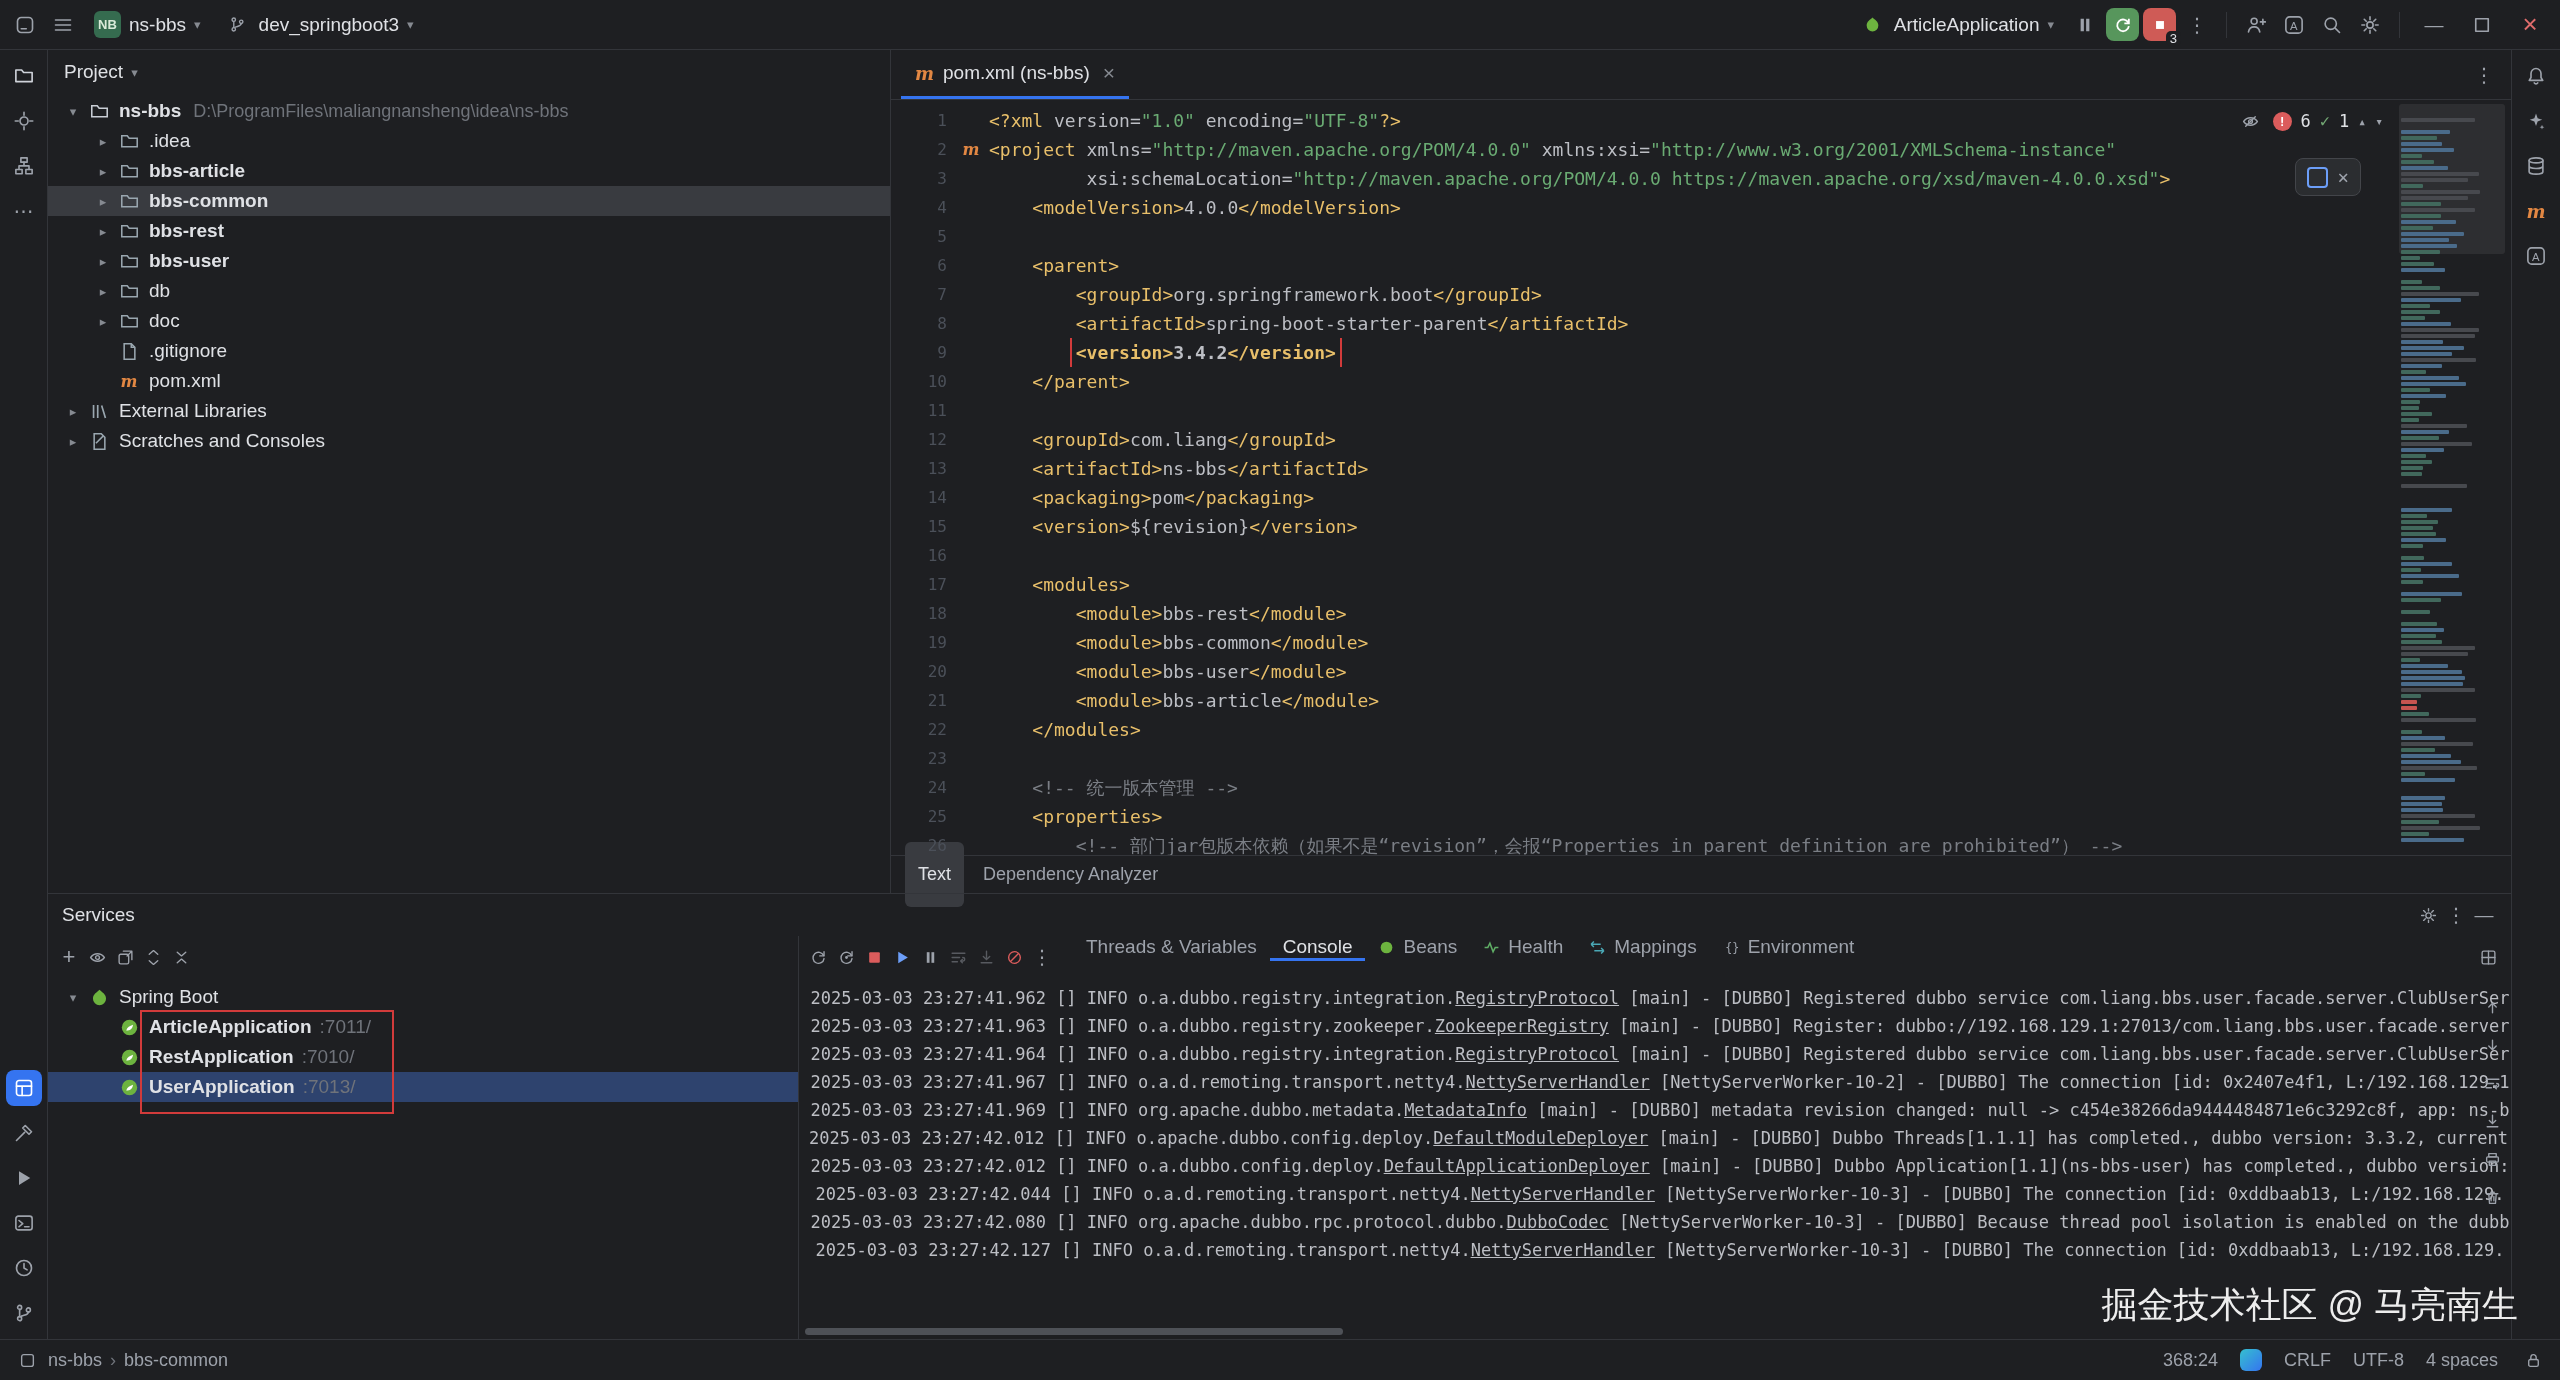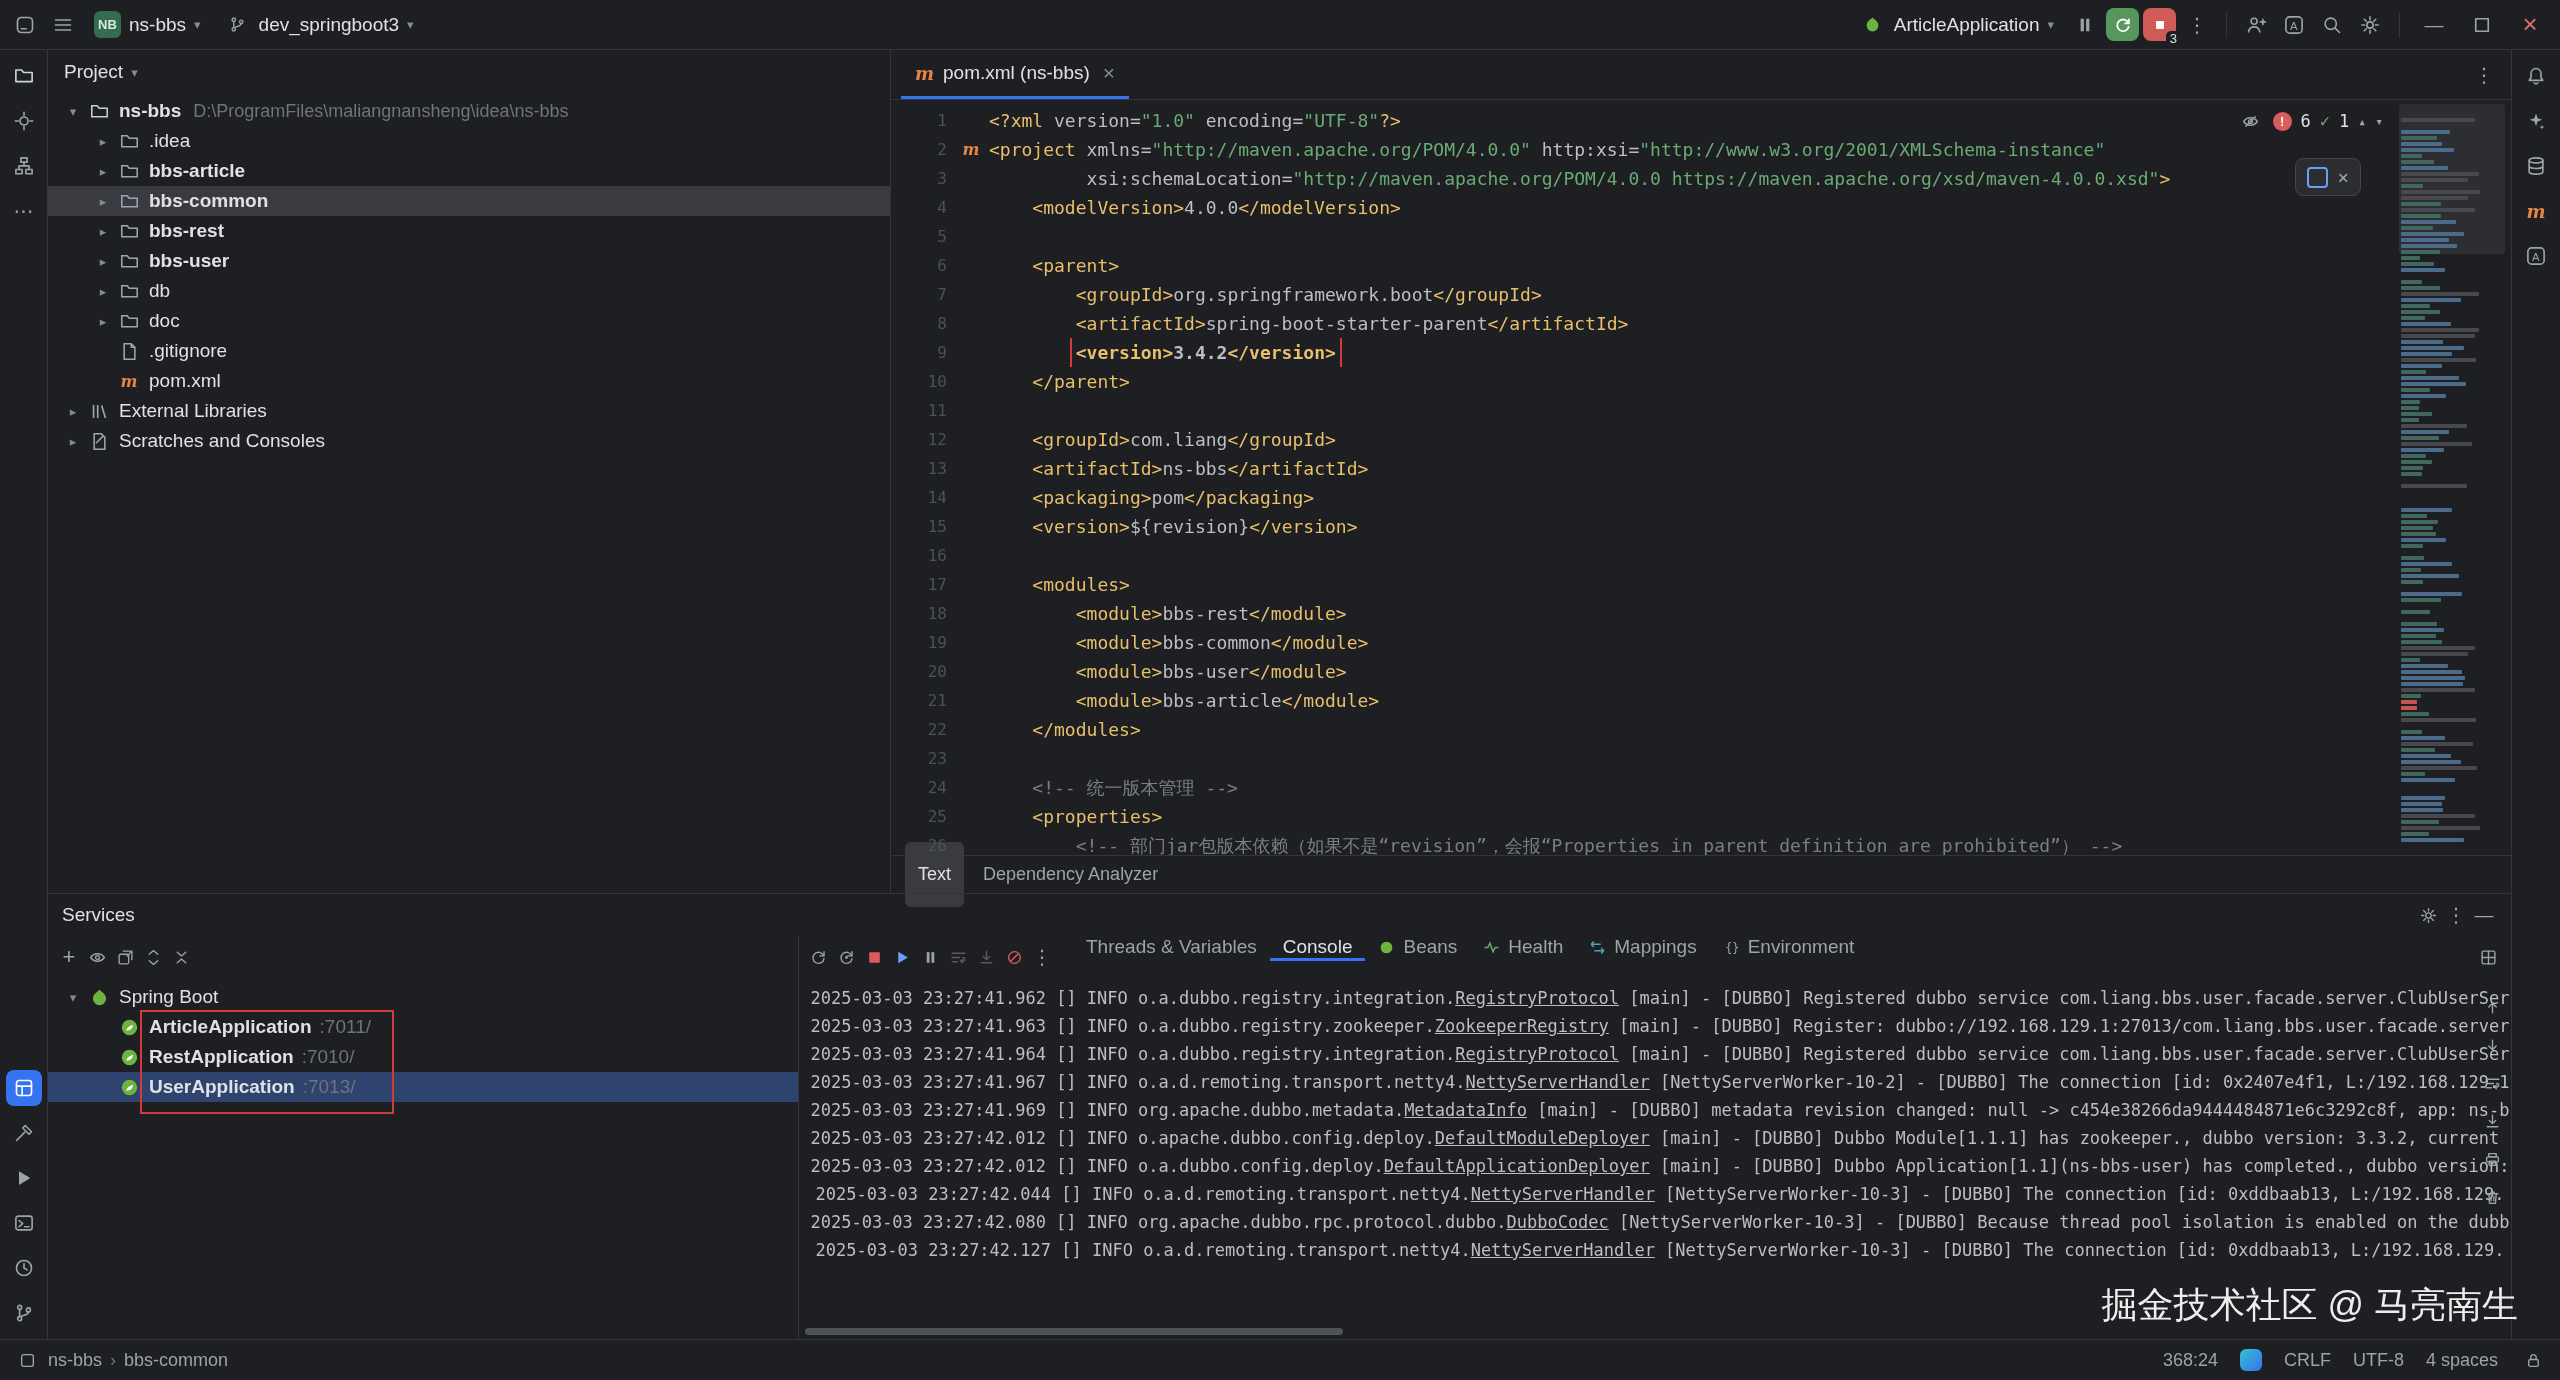--- a/index.html
+++ b/index.html
@@ -428,21 +428,21 @@
           <div class="code-wrap">
             <div>
                 <div class="code-line">
                   <span class="ln">1</span>
                   <span class="gut"></span>
                   <span class="lc"><span class="tk-g">&lt;?xml </span><span class="tk-a">version</span><span class="tk-t">=</span><span class="tk-s">"1.0"</span><span class="tk-a"> encoding</span><span class="tk-t">=</span><span class="tk-s">"UTF-8"</span><span class="tk-g">?&gt;</span></span>
                 </div>
                 <div class="code-line">
                   <span class="ln">2</span>
                   <span class="gut gut-m">m</span>
-                  <span class="lc"><span class="tk-g">&lt;project </span><span class="tk-a">xmlns</span><span class="tk-t">=</span><span class="tk-s">"http://maven.apache.org/POM/4.0.0"</span><span class="tk-a"> http:xsi</span><span class="tk-t">=</span><span class="tk-s">"http://www.w3.org/2001/XMLSchema-instance"</span></span>
+                  <span class="lc"><span class="tk-g">&lt;project </span><span class="tk-a">xmlns</span><span class="tk-t">=</span><span class="tk-s">"http://maven.apache.org/POM/4.0.0"</span><span class="tk-a"> xmlns:xsi</span><span class="tk-t">=</span><span class="tk-s">"http://www.w3.org/2001/XMLSchema-instance"</span></span>
                 </div>
                 <div class="code-line">
                   <span class="ln">3</span>
                   <span class="gut"></span>
                   <span class="lc"><span class="tk-t">         </span><span class="tk-a">xsi:schemaLocation</span><span class="tk-t">=</span><span class="tk-s">"http://maven.apache.org/POM/4.0.0 https://maven.apache.org/xsd/maven-4.0.0.xsd"</span><span class="tk-g">&gt;</span></span>
                 </div>
                 <div class="code-line">
                   <span class="ln">4</span>
                   <span class="gut"></span>
                   <span class="lc"><span class="tk-t">    </span><span class="tk-g">&lt;modelVersion&gt;</span><span class="tk-t">4.0.0</span><span class="tk-g">&lt;/modelVersion&gt;</span></span>
@@ -885,21 +885,21 @@
                   </svg>
               </span>
             </div>
             <div class="console">
               <div>
                   <div class="console-line"><span>2025-03-03 23:27:41.962 [] INFO o.a.dubbo.registry.integration.</span><span class="clink">RegistryProtocol</span><span> [main] - [DUBBO] Registered dubbo service com.liang.bbs.user.facade.server.ClubUserSer</span></div>
                   <div class="console-line"><span>2025-03-03 23:27:41.963 [] INFO o.a.dubbo.registry.zookeeper.</span><span class="clink">ZookeeperRegistry</span><span> [main] - [DUBBO] Register: dubbo://192.168.129.1:27013/com.liang.bbs.user.facade.server</span></div>
                   <div class="console-line"><span>2025-03-03 23:27:41.964 [] INFO o.a.dubbo.registry.integration.</span><span class="clink">RegistryProtocol</span><span> [main] - [DUBBO] Registered dubbo service com.liang.bbs.user.facade.server.ClubUserSer</span></div>
                   <div class="console-line"><span>2025-03-03 23:27:41.967 [] INFO o.a.d.remoting.transport.netty4.</span><span class="clink">NettyServerHandler</span><span> [NettyServerWorker-10-2] - [DUBBO] The connection [id: 0x2407e4f1, L:/192.168.129.1</span></div>
                   <div class="console-line"><span>2025-03-03 23:27:41.969 [] INFO org.apache.dubbo.metadata.</span><span class="clink">MetadataInfo</span><span> [main] - [DUBBO] metadata revision changed: null -&gt; c454e38266da9444484871e6c3292c8f, app: ns-b</span></div>
-                  <div class="console-line"><span>2025-03-03 23:27:42.012 [] INFO o.apache.dubbo.config.deploy.</span><span class="clink">DefaultModuleDeployer</span><span> [main] - [DUBBO] Dubbo Module[1.1.1] has zookeeper., dubbo version: 3.3.2, current </span></div>
+                  <div class="console-line"><span>2025-03-03 23:27:42.012 [] INFO o.apache.dubbo.config.deploy.</span><span class="clink">DefaultModuleDeployer</span><span> [main] - [DUBBO] Dubbo Threads[1.1.1] has completed., dubbo version: 3.3.2, current </span></div>
                   <div class="console-line"><span>2025-03-03 23:27:42.012 [] INFO o.a.dubbo.config.deploy.</span><span class="clink">DefaultApplicationDeployer</span><span> [main] - [DUBBO] Dubbo Application[1.1](ns-bbs-user) has completed., dubbo version:</span></div>
                   <div class="console-line"><span>2025-03-03 23:27:42.044 [] INFO o.a.d.remoting.transport.netty4.</span><span class="clink">NettyServerHandler</span><span> [NettyServerWorker-10-3] - [DUBBO] The connection [id: 0xddbaab13, L:/192.168.129.</span></div>
                   <div class="console-line"><span>2025-03-03 23:27:42.080 [] INFO org.apache.dubbo.rpc.protocol.dubbo.</span><span class="clink">DubboCodec</span><span> [NettyServerWorker-10-3] - [DUBBO] Because thread pool isolation is enabled on the dubb</span></div>
                   <div class="console-line"><span>2025-03-03 23:27:42.127 [] INFO o.a.d.remoting.transport.netty4.</span><span class="clink">NettyServerHandler</span><span> [NettyServerWorker-10-3] - [DUBBO] The connection [id: 0xddbaab13, L:/192.168.129.</span></div>
                 </div>
             </div>
             <div class="console-actions">
               <span class="ic sm">
                 <svg viewBox="0 0 16 16">
                     <path d="M8 13V4M4.5 7.5L8 4l3.5 3.5"></path>

